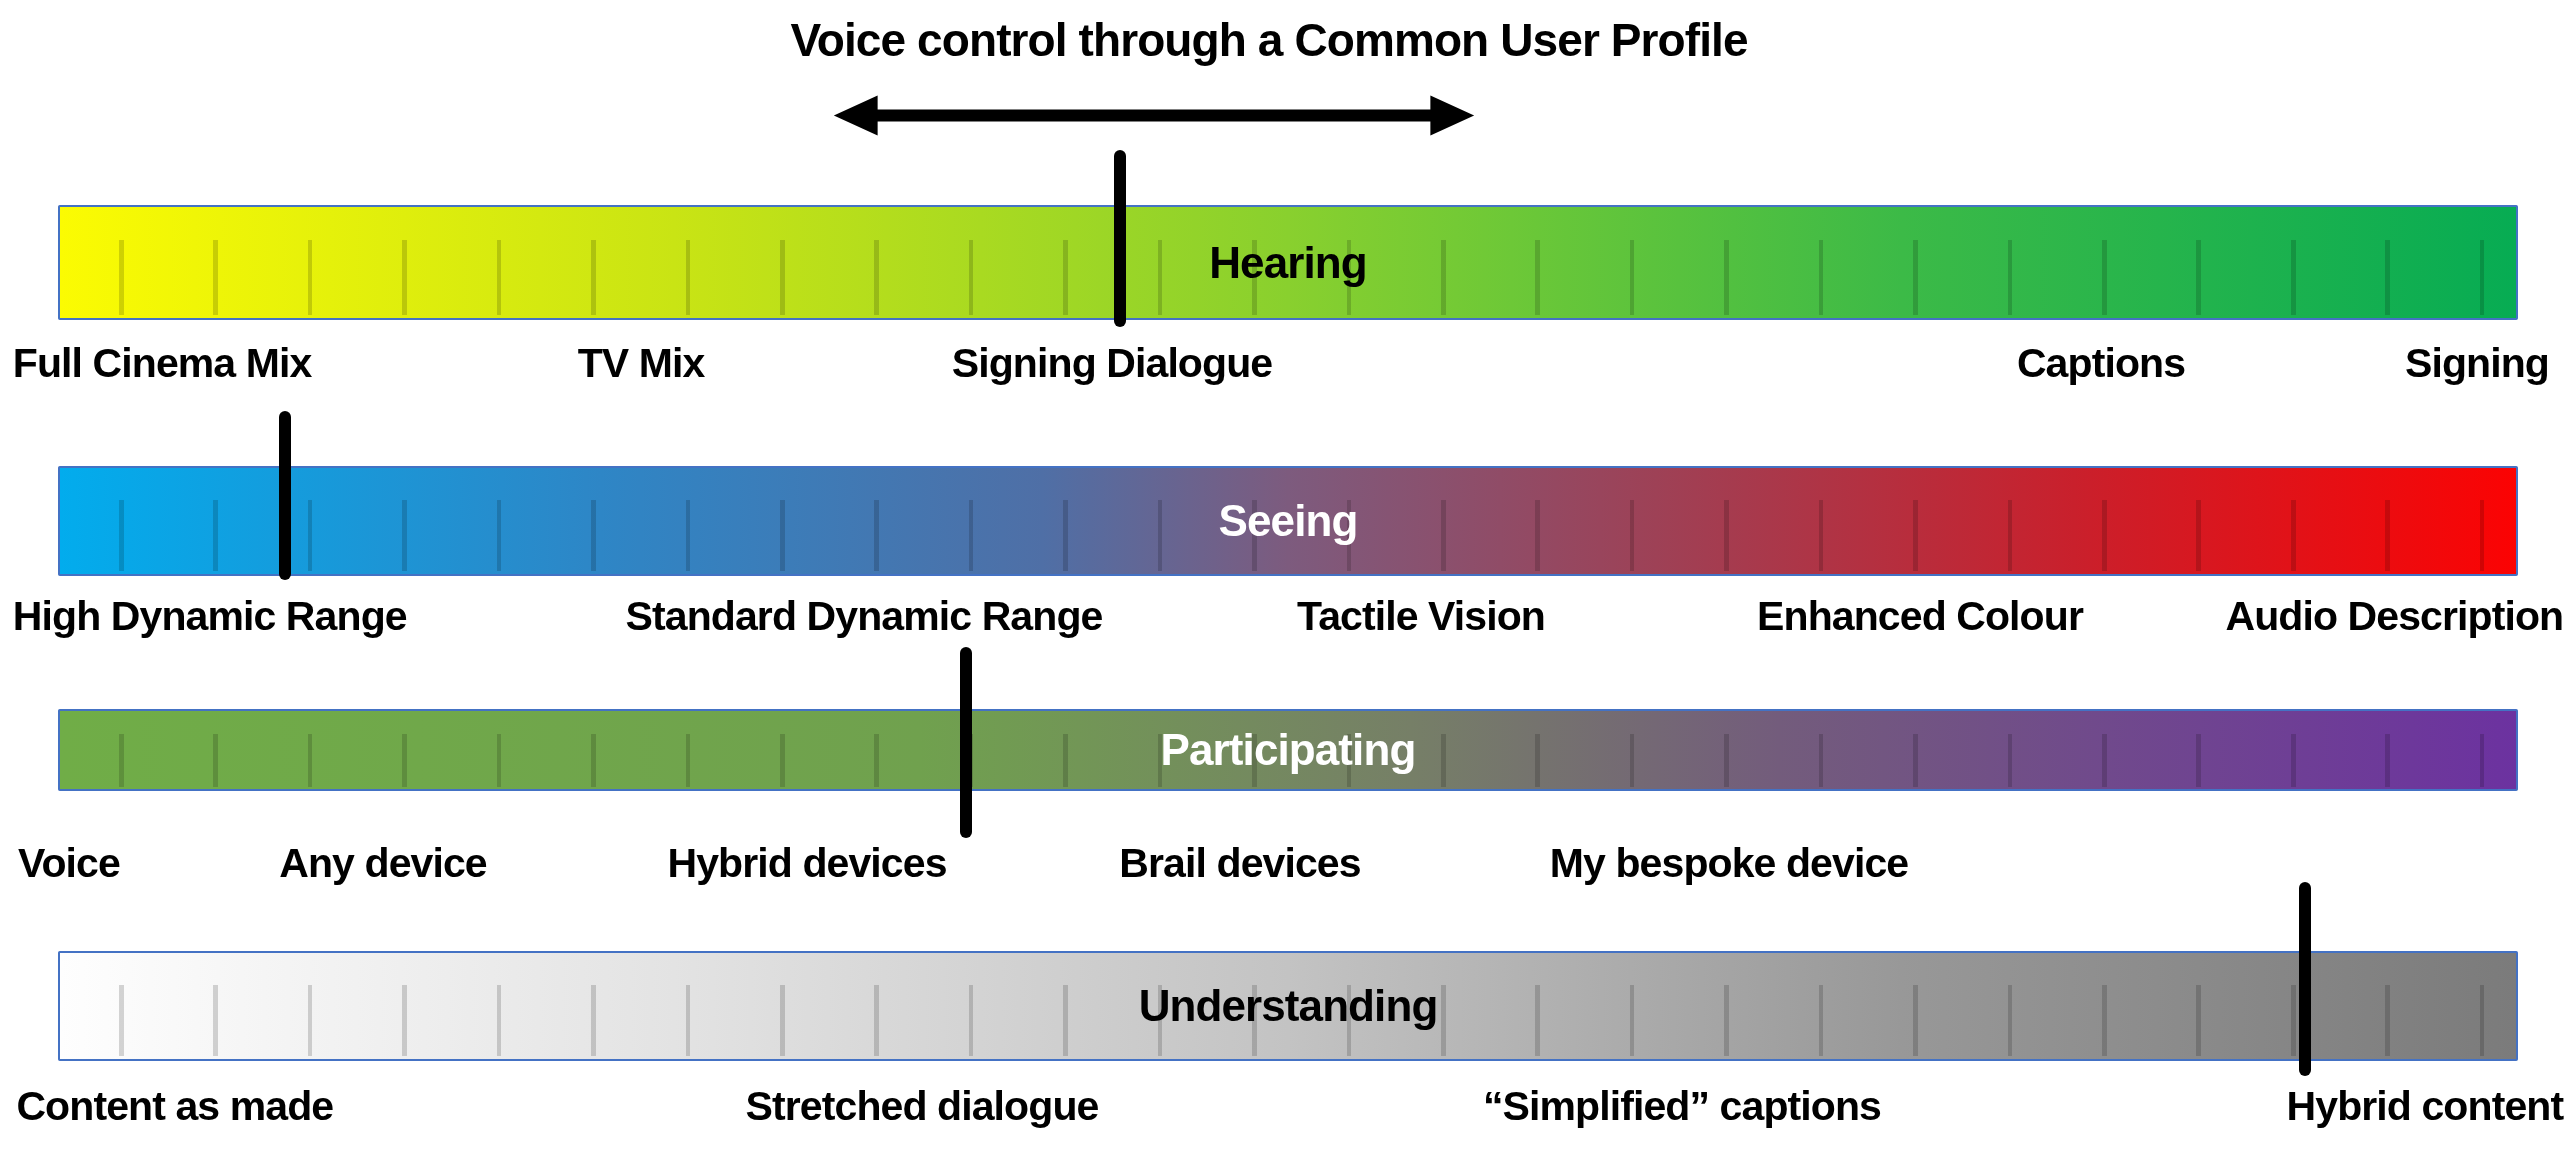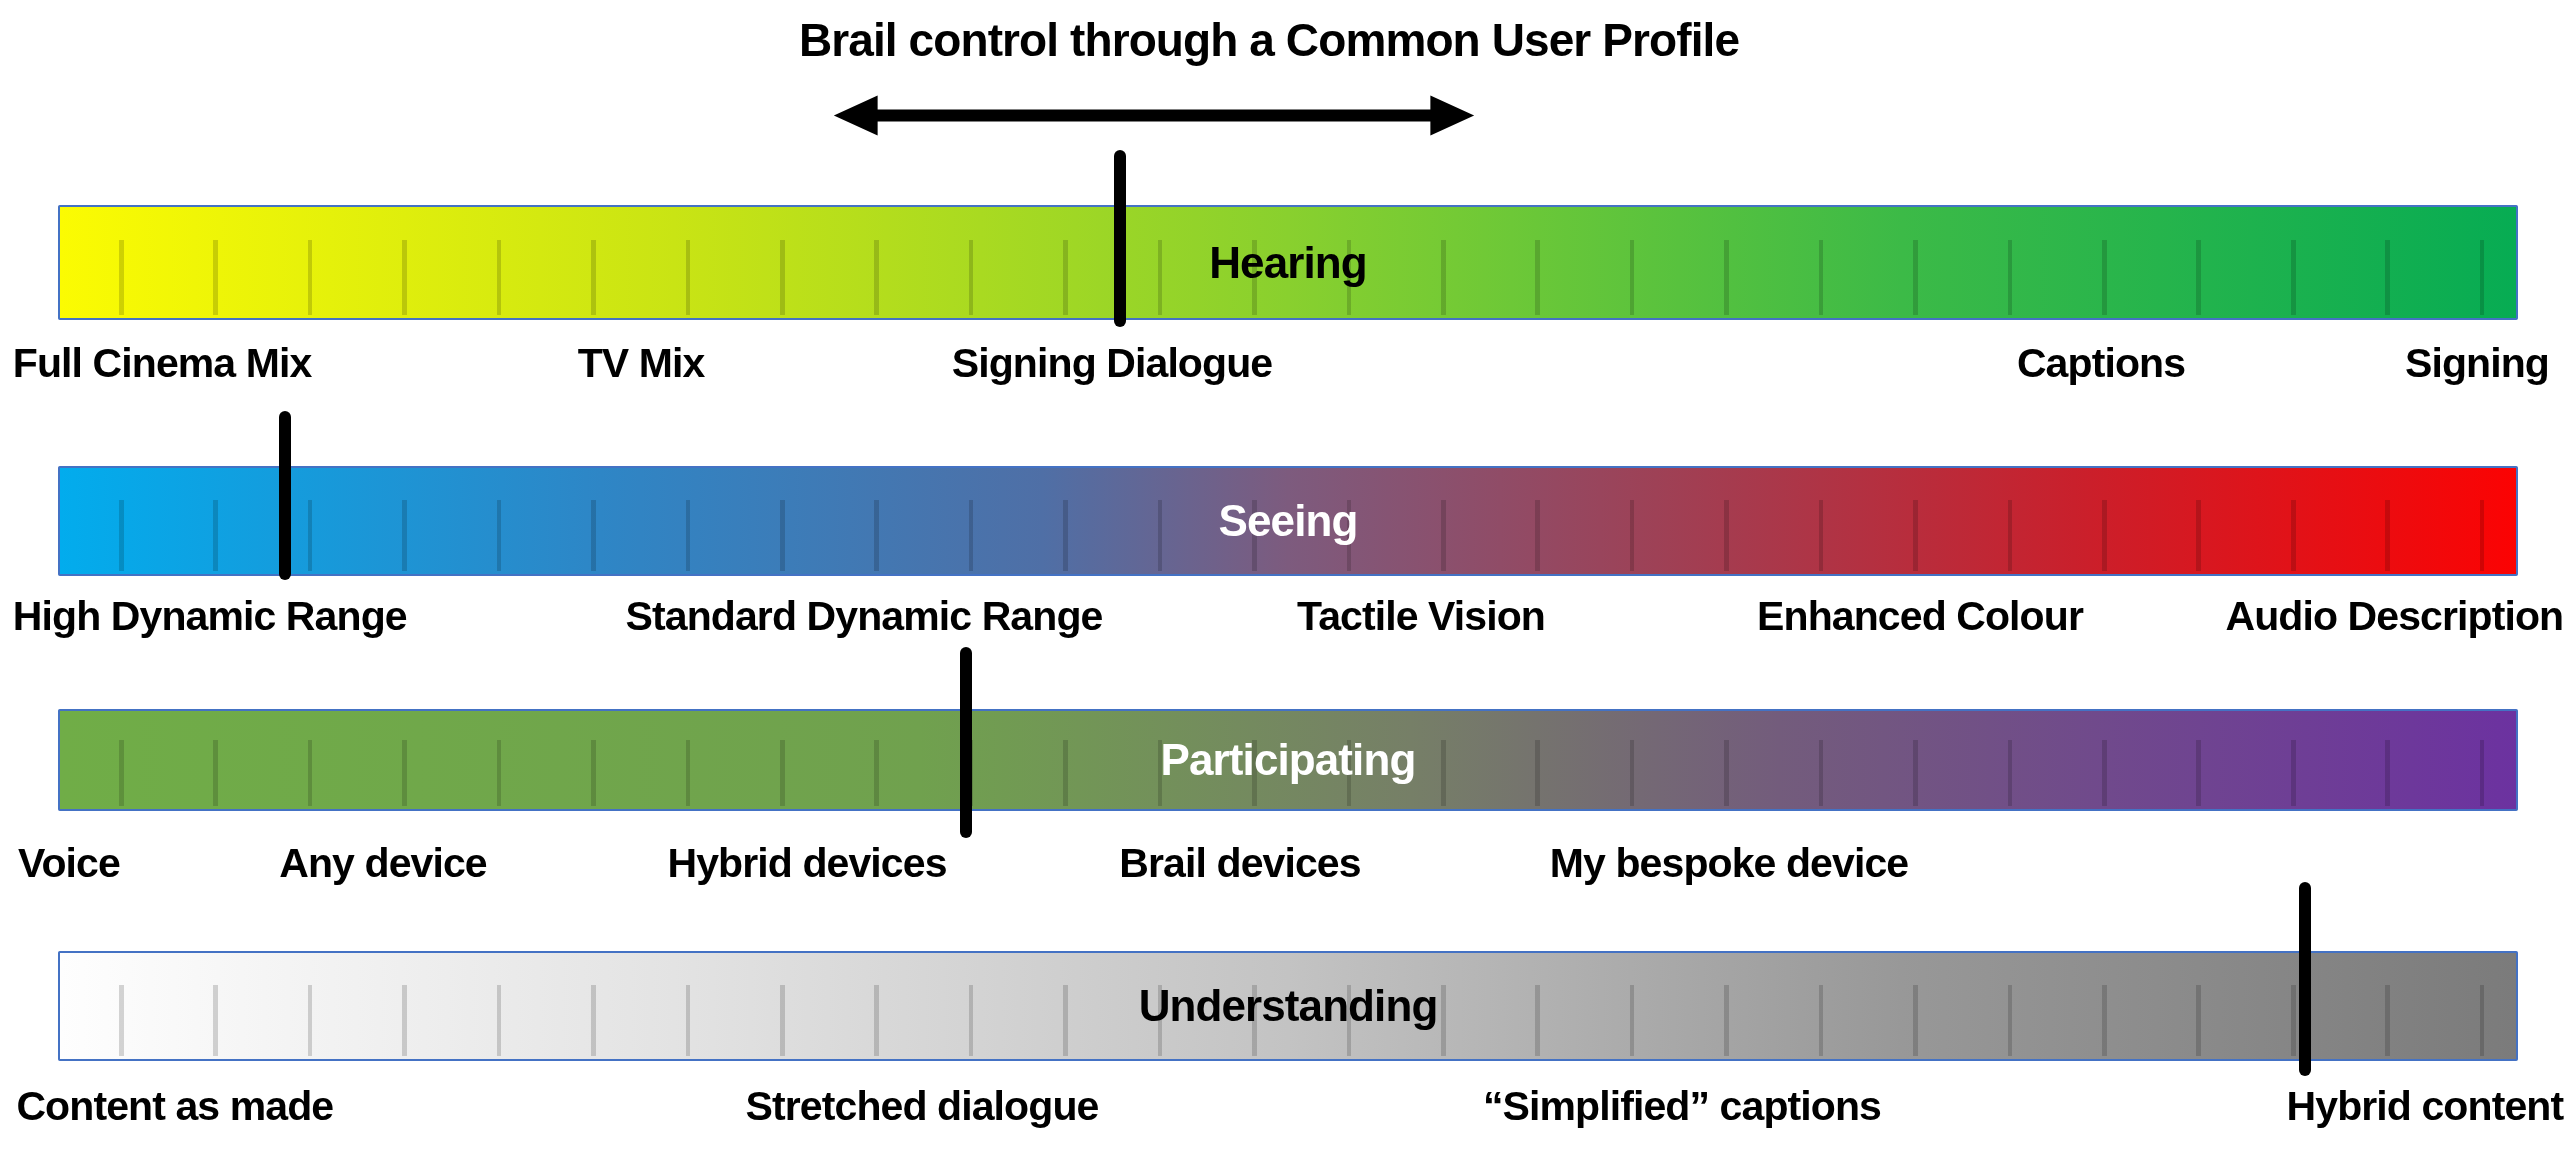--- a/index.html
+++ b/index.html
@@ -12,21 +12,21 @@
   }
 
   .range-arrow{position:absolute;left:832px;top:89px;width:644px;height:53px;}
 
   .bar{
     position:absolute;left:58px;width:2460px;
     border:2.7px solid #4472C4;box-sizing:border-box;border-radius:1.8px;
   }
   .bar-hearing{top:205px;height:115px;}
   .bar-seeing{top:466px;height:110px;}
-  .bar-participating{top:709px;height:102px;}
+  .bar-participating{top:709px;height:82px;}
   .bar-understanding{top:951px;height:110px;}
 
   .bar-title{
     position:absolute;left:50%;top:50%;transform:translate(-50%,-50%);
     font-size:44px;font-weight:700;white-space:nowrap;letter-spacing:-0.9px;z-index:3;
   }
 
   .ticks{position:absolute;left:0;top:0;width:100%;height:100%;overflow:hidden;}
   .tick{
     position:absolute;top:30%;height:67%;width:4.6px;
@@ -49,21 +49,21 @@
   .marker-1{left:1114px;top:150px;height:177px;}
   .marker-2{left:279px;top:411px;height:169px;}
   .marker-3{left:960px;top:647px;height:191px;}
   .marker-4{left:2299px;top:882px;height:194px;}
 </style>
 </head>
 <body>
 
 <div id="canvas">
 
-  <div class="page-title">Brail control through a Common User Profile</div>
+  <div class="page-title">Voice control through a Common User Profile</div>
 
   <svg class="range-arrow" viewBox="0 0 706 58">
     <line x1="38" y1="29" x2="668" y2="29" stroke="#000" stroke-width="13"></line>
     <polygon points="2,29 50,7 50,51" fill="#000"></polygon>
     <polygon points="704,29 656,7 656,51" fill="#000"></polygon>
   </svg>
 
   <div class="bar bar-hearing" style="background: linear-gradient(90deg, rgb(251, 251, 2) 0%, rgb(201, 228, 20) 25%, rgb(137, 208, 46) 50%, rgb(60, 186, 71) 75%, rgb(7, 172, 83) 100%);">
     <div class="ticks">
         <span class="tick" style="left: 2.4%;"></span>

